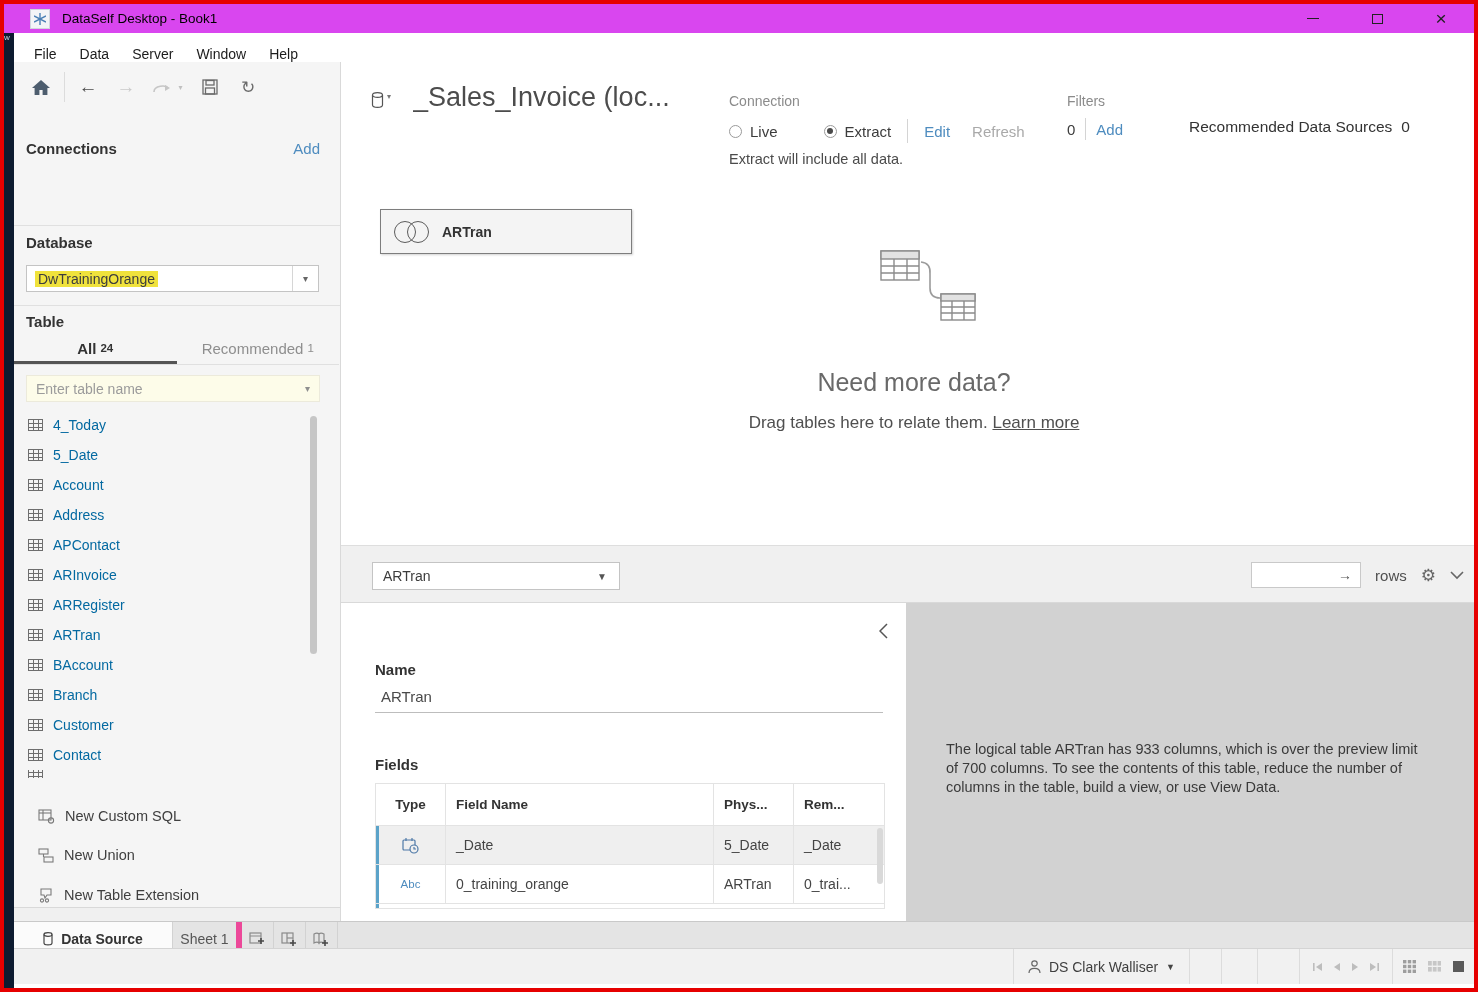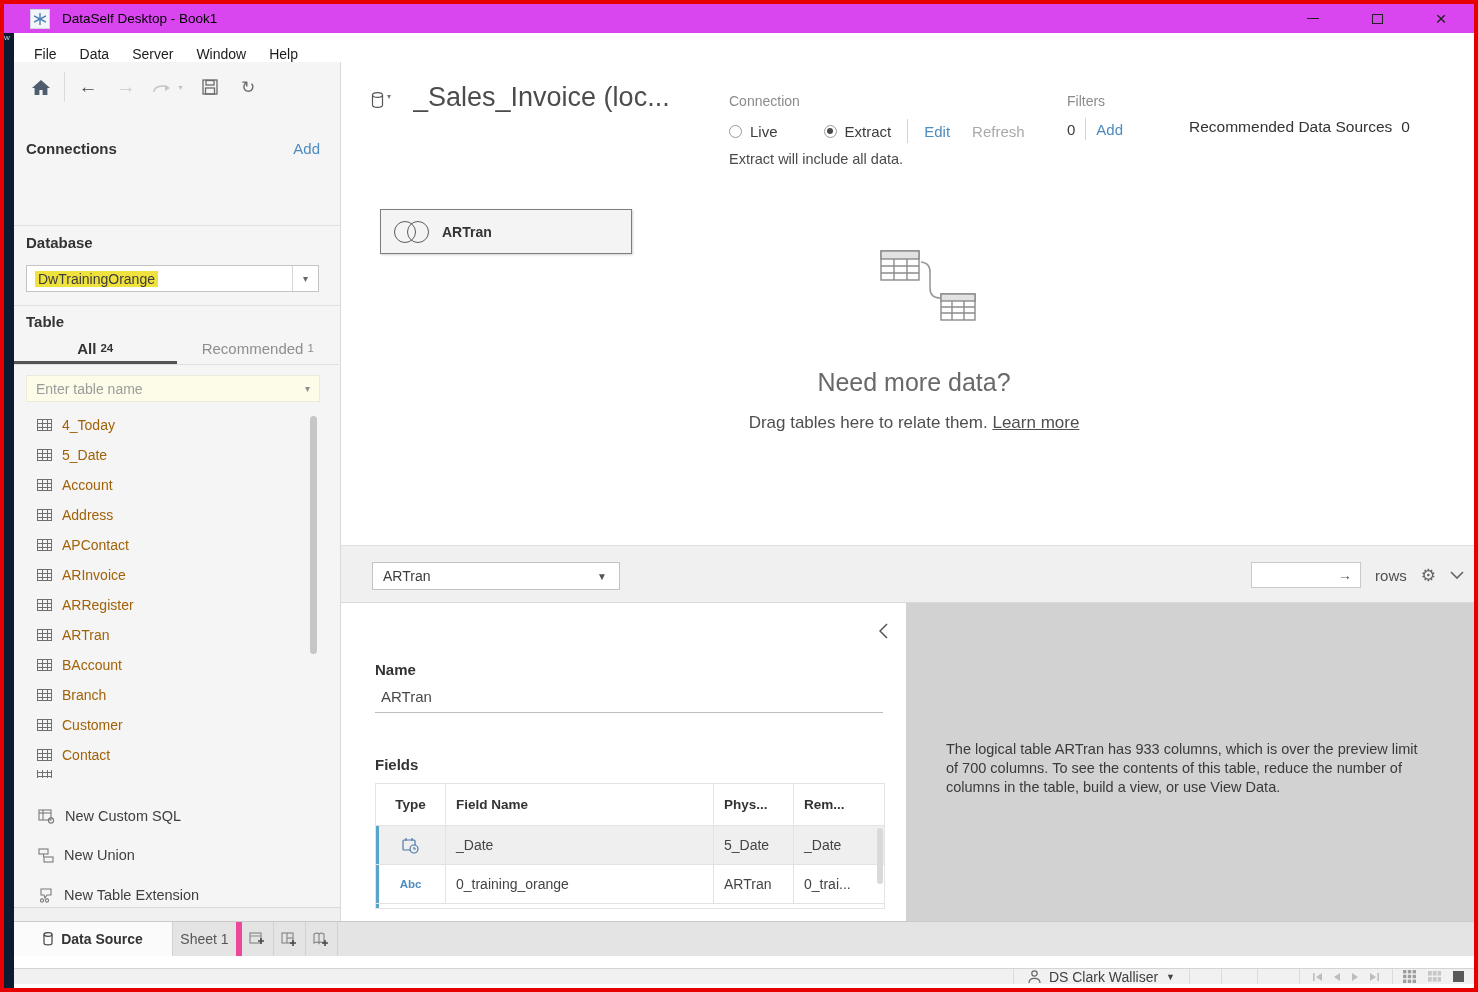--- a/index.html
+++ b/index.html
@@ -31,21 +31,21 @@
   .dd-caret{margin-left:auto;width:26px;align-self:stretch;border-left:1px solid #d6d6d6;display:flex;align-items:center;justify-content:center;color:#666;font-size:10px}
   .tabrow{position:absolute;left:0;right:1px;top:276px;height:27px;display:flex;border-bottom:1px solid #e0e0e0}
   .tab{flex:1;display:flex;align-items:flex-start;justify-content:center;gap:4px;font-size:15px;padding-top:2px}
   .tab.active{color:#333;font-weight:bold;border-bottom:3px solid #555}
   .tab.inactive{color:#8e8e8e}
   .tab .cnt{font-size:11.5px;margin-top:2px}
   .search{position:absolute;left:12px;top:313px;width:294px;height:27px;background:#fdfce9;border:1px solid #eceadb;display:flex;align-items:center}
   .search input{flex:1;border:none;background:transparent;outline:none;font-size:14px;color:#555;padding-left:9px;font-family:"Liberation Sans",sans-serif}
   .search input::placeholder{color:#9b9b9b}
   .tlist{position:absolute;left:0;top:348px;width:308px}
-  .titem{display:flex;align-items:center;height:30px;padding-left:23px;gap:10px;font-size:14px;color:#a16207}
+  .titem{display:flex;align-items:center;height:30px;padding-left:14px;gap:10px;font-size:14px;color:#0369a1}
   .gridicon{width:15px;height:12px;border:1px solid #6e6e6e;flex:0 0 auto;background:
     linear-gradient(#6e6e6e,#6e6e6e) 0 3px/100% 1px no-repeat,
     linear-gradient(#6e6e6e,#6e6e6e) 0 7px/100% 1px no-repeat,
     linear-gradient(#6e6e6e,#6e6e6e) 4px 0/1px 100% no-repeat,
     linear-gradient(#6e6e6e,#6e6e6e) 9px 0/1px 100% no-repeat}
   .clip-item{height:8px;overflow:hidden}
   .sb-scroll{position:absolute;left:296px;top:354px;width:7px;height:238px;border-radius:4px;background:#c6c6c6}
   .action{position:absolute;left:0;display:flex;align-items:center;gap:10px;padding-left:24px;font-size:14.5px;color:#3f3f3f;height:30px}
   
   .canvas{position:absolute;left:337px;top:58px;right:0;height:483px;background:#fff}
@@ -76,21 +76,21 @@
   .c2{width:80px}
   .c3{width:76px;border-right:none}
   .teal{position:absolute;left:0;top:0;bottom:0;width:3px;background:#5ba3c9}
   .fscroll{position:absolute;right:1px;top:44px;width:6px;height:56px;background:#d9d9d9;border-radius:3px}
   .msg{position:absolute;left:40px;top:137px;width:482px;font-size:14.5px;line-height:1.32;color:#3a3a3a}
   
   .tabbar{position:absolute;left:10px;bottom:32px;right:0;height:35px;background:#e4e4e4;border-top:1px solid #c9c9c9;display:flex;align-items:stretch}
   .dstab{width:158px;background:#fbfbfb;display:flex;align-items:center;justify-content:center;gap:8px;font-size:14px;font-weight:bold;color:#333}
   .shtab{width:70px;display:flex;align-items:center;justify-content:center;font-size:14px;color:#555;border-right:6px solid #ec4899}
   .icobtn{width:32px;display:flex;align-items:center;justify-content:center;border-right:1px solid #d2d2d2}
-  .statusbar{position:absolute;left:10px;bottom:4px;right:0;height:16px;background:#f1f1f1;border-top:1px solid #d4d4d4;display:flex;align-items:stretch;justify-content:flex-end}
+  .statusbar{position:absolute;left:10px;bottom:4px;right:0;height:36px;background:#f1f1f1;border-top:1px solid #d4d4d4;display:flex;align-items:stretch;justify-content:flex-end}
   .scell{display:flex;align-items:center;border-left:1px solid #dcdcdc;padding:0 8px;color:#3f3f3f;font-size:14px;gap:8px}
   .navarrows{display:flex;align-items:center;gap:10px;padding:0 12px}
 </style>
 </head>
 <body>
 
 <div class="frame">
 
   <div class="titlebar">
     <div class="appicon">
@@ -382,21 +382,21 @@
               <circle cx="12" cy="12" r="4" fill="#efefef"></circle>
               <path d="M12 10v2h2"></path>
             </svg>
         </div>
         <div class="fcell c1">_Date</div>
         <div class="fcell c2">5_Date</div>
         <div class="fcell c3">_Date</div>
       </div>
       <div class="frow" style="height:39px">
         <span class="teal"></span>
-        <div class="fcell c0" style="color:#4e8cbf;font-size:11.5px;font-weight:bold">Abc</div>
+        <div class="fcell c0" style="color:#4e8cbf;font-size:11.5px;font-weight:normal">Abc</div>
         <div class="fcell c1">0_training_orange</div>
         <div class="fcell c2">ARTran</div>
         <div class="fcell c3">0_trai...</div>
       </div>
       <div class="frow" style="height:5px;overflow:hidden">
           <span class="teal"></span>
         </div>
       <div class="fscroll"></div>
     </div>
   </div>

